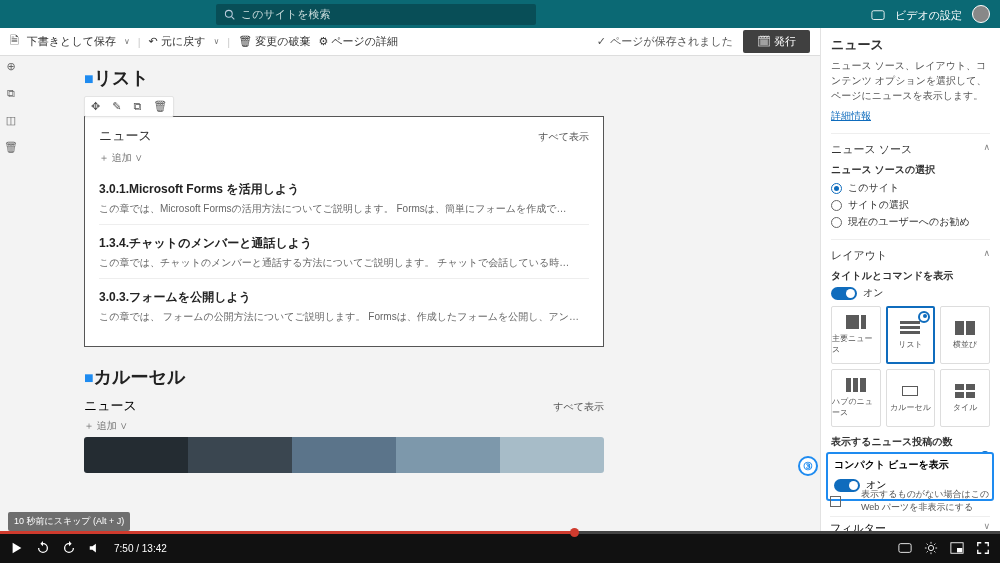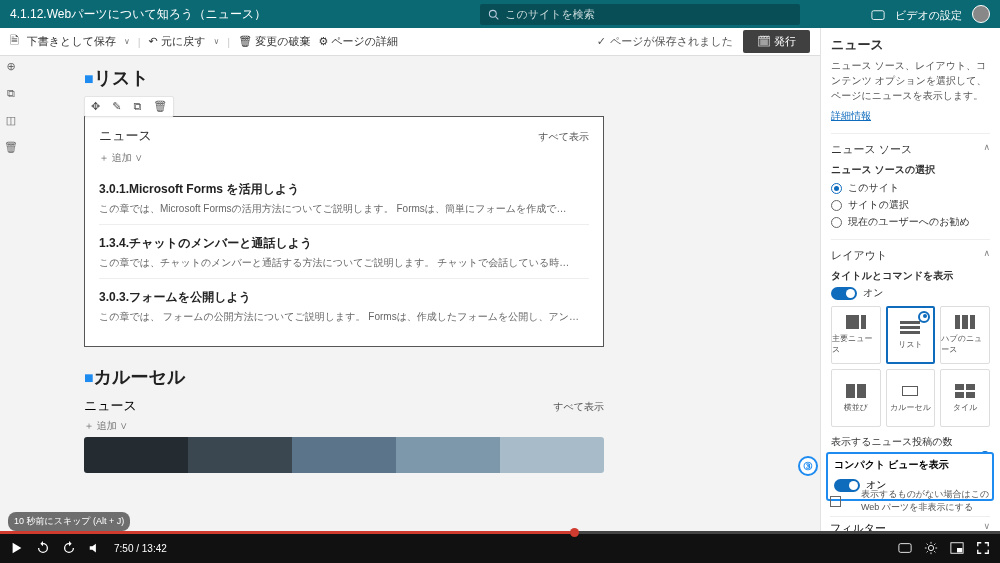--- a/index.html
+++ b/index.html
@@ -76,27 +76,26 @@
 .callout { position: absolute; background: #fff; border: 2px solid #1e8bf0; border-radius: 3px; padding: 4px 6px; display:flex;flex-direction:column;gap:3px;}
 .callout-num { position:absolute; left:-30px; top:2px; width: 20px; height: 20px; border: 2px solid #1e8bf0; border-radius: 50%; color: #1e8bf0; font-size: 11px; display:flex;align-items:center;justify-content:center;background:#fff;font-weight:600;}
 
 
 .vid { position: absolute; left: 0; right: 0; bottom: 0; height: 30px; background: #111; color: #fff; display: flex; align-items: center; padding: 0 10px; font-size: 10px; gap: 12px; }
 .vid .progress { position: absolute; top: -2px; left: 0; right: 0; height: 3px; background: #444; }
 .vid .progress::after { content: ""; position: absolute; left: 0; width: 57%; height: 100%; background: #cf3b2e; }
 .vid .dot { position:absolute; top:-5px; left:57%; width:9px;height:9px;background:#cf3b2e;border-radius:50%;}
 .vid svg { width: 14px; height: 14px; fill: #fff; }
 .vid .spacer { flex: 1; }
-.skip { position: absolute; left: 8px; bottom: 32px; background: rgba(0,0,0,0.55); color: #fff; font-size: 9px; padding: 3px 6px; border-radius: 8px; }
+.skip { position: absolute; left: 8px; bottom: 32px; background: rgba(0,0,0,0.55); color: #fff; font-size: 9px; padding: 3px 6px; border-radius: 2px; }
 </style>
 </head>
 <body>
 
 <div class="topbar">
-  <span class="title">4.1.12.Webパーツについて知ろう（ニュース）</span>
   <div class="spacer1"></div>
   <div class="searchbox">
     <svg width="11" height="11" viewBox="0 0 16 16" fill="#bcd">
         <circle cx="7" cy="7" r="5" stroke="#bcd" stroke-width="1.5" fill="none"></circle>
         <line x1="11" y1="11" x2="15" y2="15" stroke="#bcd" stroke-width="1.5"></line>
       </svg>
     <span>このサイトを検索</span>
   </div>
   <div class="right">
     <svg viewBox="0 0 16 16">
@@ -225,48 +224,48 @@
             <span style="height:3px"></span>
             <span style="height:3px"></span>
             <span style="height:3px"></span>
           </div>
           <span>リスト</span>
         </div>
       <div class="layout-cell">
           <div class="lay-icon">
             <span></span>
             <span></span>
+          </div>
+          <span>横並び</span>
+        </div>
+      <div class="layout-cell">
+          <div class="lay-icon">
+            <span></span>
+            <span></span>
             <span></span>
           </div>
           <span>ハブのニュース</span>
-        </div>
-      <div class="layout-cell">
-          <div class="lay-icon">
-            <span></span>
-            <span></span>
-          </div>
-          <span>横並び</span>
         </div>
       <div class="layout-cell">
           <div class="lay-icon" style="align-items:center;justify-content:center">
             <span style="flex:none;width:16px;height:10px;border:1.5px solid #5a5a5a;background:none"></span>
           </div>
           <span>カルーセル</span>
         </div>
       <div class="layout-cell">
           <div class="lay-icon" style="display:grid;grid-template-columns:1fr 1fr;gap:2px">
             <span></span>
             <span></span>
             <span></span>
             <span></span>
           </div>
           <span>タイル</span>
         </div>
     </div>
-    <div style="font-size:10px;font-weight:400;margin-top:8px">表示するニュース投稿の数</div>
+    <div style="font-size:10px;font-weight:700;margin-top:8px">表示するニュース投稿の数</div>
     <div class="slider"></div>
     <div class="slider-labels">
         <span>1</span>
         <span>4</span>
       </div>
   </div>
 </div>
 
 <div class="callout" style="right:6px; top:452px; width:168px">
   <div class="callout-num">③</div>

